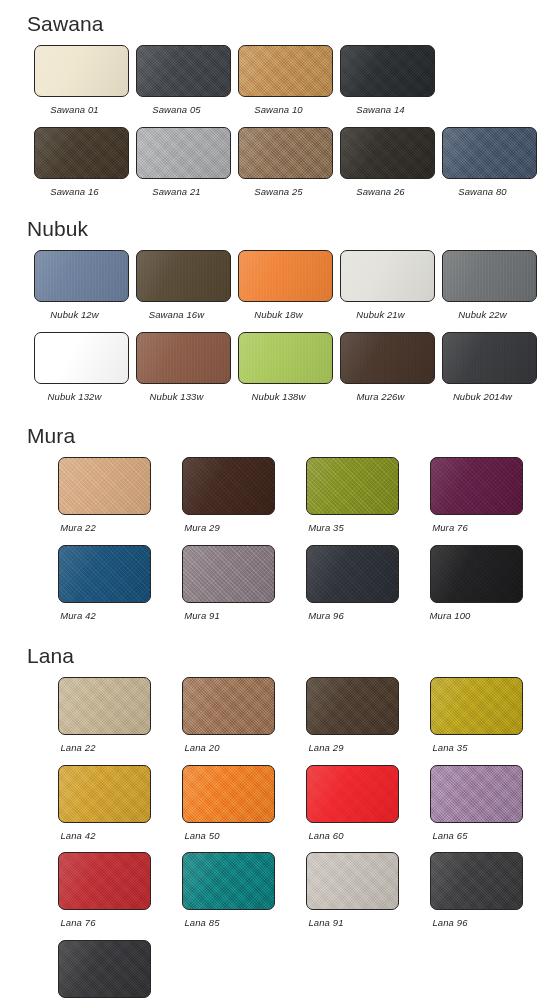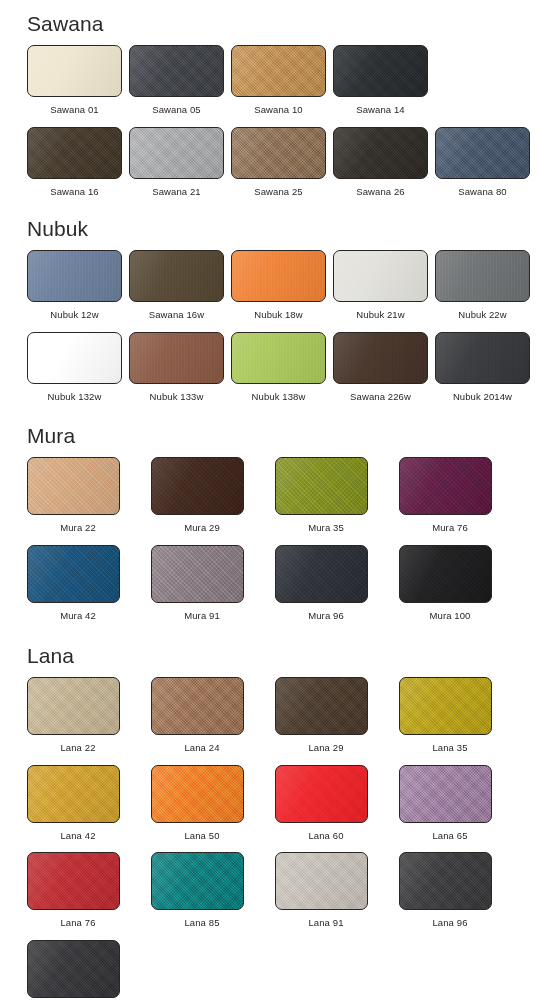--- a/index.html
+++ b/index.html
@@ -31,22 +31,23 @@
   .row + .row{margin-top:12px;}
 
   
   .cols5 .cell{width:102px;}
   .cols5 .swatch{width:95px;height:52px;}
   
   .cols4 .cell{width:124px;}
   .cols4 .swatch{width:93px;height:58px;}
 
   .cell{
-    display:flex;flex-direction:column;align-items:flex-start;
+    display:flex;flex-direction:column;align-items:flex-end;
     box-sizing:border-box;
+    font-style:italic;
   }
   .swatch{
     position:relative;
     border-radius:7px;
     border:1px solid #2a2522;
     box-sizing:border-box;
     overflow:hidden;
     box-shadow:0 0 0 0 rgba(0,0,0,0);
   }
   
@@ -233,21 +234,21 @@
                 <div class="weave"></div>
                 <div class="sheen"></div>
               </div>
               <div class="caption">Nubuk 138w</div>
             </div>
             <div class="cell">
               <div class="swatch tex-smooth" style="background: rgb(69, 50, 39);">
                 <div class="weave"></div>
                 <div class="sheen"></div>
               </div>
-              <div class="caption">Sawana 226w</div>
+              <div class="caption">Mura 226w</div>
             </div>
             <div class="cell">
               <div class="swatch tex-smooth" style="background: rgb(54, 55, 58);">
                 <div class="weave"></div>
                 <div class="sheen"></div>
               </div>
               <div class="caption">Nubuk 2014w</div>
             </div>
           </div>
         </div>
@@ -326,21 +327,21 @@
                 <div class="weave"></div>
                 <div class="sheen"></div>
               </div>
               <div class="caption">Lana 22</div>
             </div>
             <div class="cell">
               <div class="swatch tex-speck" style="background: rgb(156, 115, 85);">
                 <div class="weave"></div>
                 <div class="sheen"></div>
               </div>
-              <div class="caption">Lana 24</div>
+              <div class="caption">Lana 20</div>
             </div>
             <div class="cell">
               <div class="swatch tex-speck" style="background: rgb(74, 58, 44);">
                 <div class="weave"></div>
                 <div class="sheen"></div>
               </div>
               <div class="caption">Lana 29</div>
             </div>
             <div class="cell">
               <div class="swatch tex-speck" style="background: rgb(184, 160, 24);">

